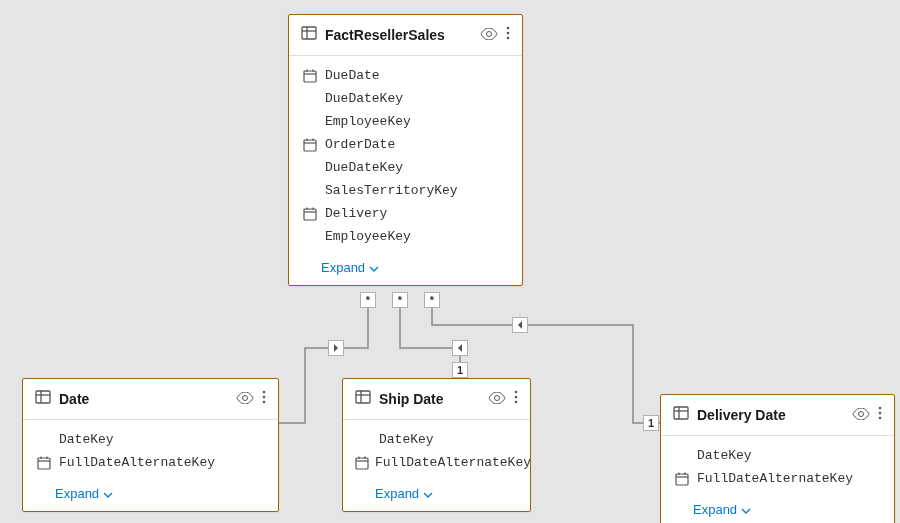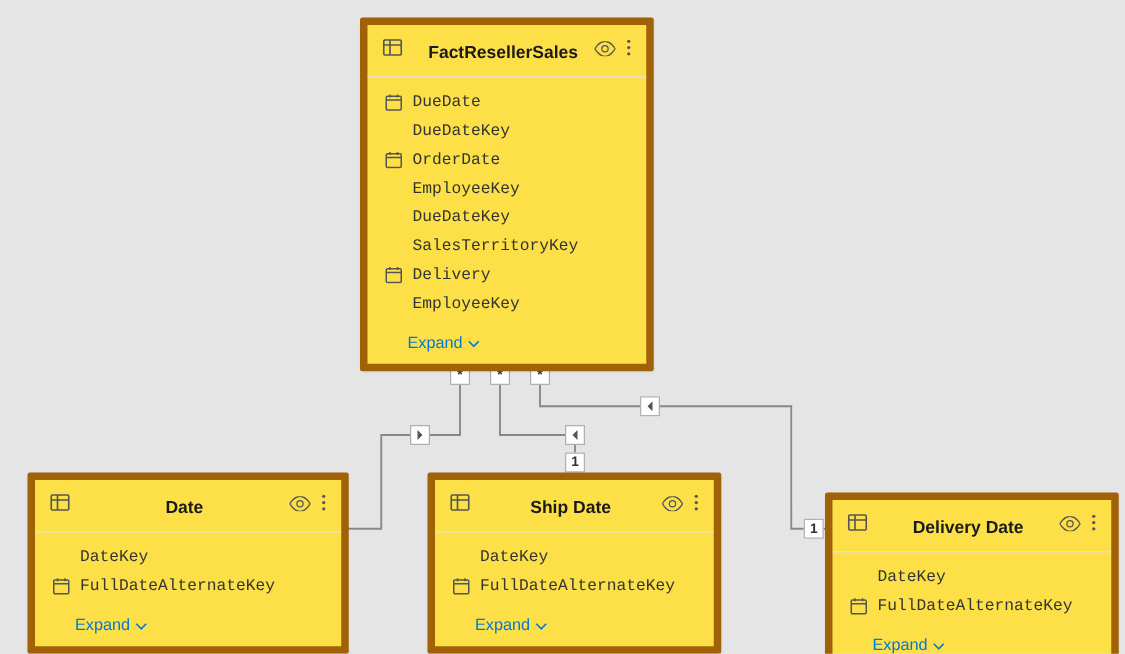--- a/index.html
+++ b/index.html
@@ -6,25 +6,24 @@
     body {
       font-family: 'Segoe UI', Tahoma, sans-serif;
       background: #e5e5e5;
       width: 900px;
       height: 523px;
       position: relative;
       overflow: hidden;
     }
     .card {
       position: absolute;
-      background: #fde047;
-      border: 6px solid #a16207;
+      background: #ffffff;
+      border: 1px solid #a16207;
       border-radius: 2px;
       box-shadow: 0 1px 2px rgba(0,0,0,0.05);
-      text-align: center;
     }
     .card-header {
       display: flex;
       align-items: center;
       padding: 10px 12px;
       border-bottom: 1px solid #e0e0e0;
     }
     .card-header .title {
       font-weight: 600;
       font-size: 14px;
@@ -167,33 +166,33 @@
             <line x1="10" y1="0.5" x2="10" y2="3" stroke="#555" stroke-width="1.2"></line>
           </svg>
         </span>
         <span class="label">DueDate</span>
       </div>
       <div class="field-row">
         <span class="icon-slot"></span>
         <span class="label">DueDateKey</span>
       </div>
       <div class="field-row">
+        <span class="icon-slot"></span>
+        <span class="label">EmployeeKey</span>
+      </div>
+      <div class="field-row">
         <span class="icon-slot">
           <svg class="cal-icon-svg" viewBox="0 0 14 14">
             <rect x="1" y="2" width="12" height="11" rx="1" fill="none" stroke="#555" stroke-width="1.2"></rect>
             <line x1="1" y1="5" x2="13" y2="5" stroke="#555" stroke-width="1.2"></line>
             <line x1="4" y1="0.5" x2="4" y2="3" stroke="#555" stroke-width="1.2"></line>
             <line x1="10" y1="0.5" x2="10" y2="3" stroke="#555" stroke-width="1.2"></line>
           </svg>
         </span>
         <span class="label">OrderDate</span>
-      </div>
-      <div class="field-row">
-        <span class="icon-slot"></span>
-        <span class="label">EmployeeKey</span>
       </div>
       <div class="field-row">
         <span class="icon-slot"></span>
         <span class="label">DueDateKey</span>
       </div>
       <div class="field-row">
         <span class="icon-slot"></span>
         <span class="label">SalesTerritoryKey</span>
       </div>
       <div class="field-row">
@@ -266,21 +265,21 @@
   <div class="expand-row">
     <span>Expand</span>
     <span class="chev">
       <svg width="10" height="6" viewBox="0 0 10 6">
           <path d="M1 1 L5 5 L9 1" fill="none" stroke="#0078d4" stroke-width="1.3"></path>
         </svg>
     </span>
   </div>
 </div>
 
-<div class="card" style="left:342px; top:378px; width:235px;">
+<div class="card" style="left:342px; top:378px; width:189px;">
   <div class="card-header">
     <span>
       <svg class="table-icon-svg" viewBox="0 0 16 16">
           <rect x="1" y="2" width="14" height="12" rx="1" fill="none" stroke="#555" stroke-width="1.3"></rect>
           <line x1="1" y1="6" x2="15" y2="6" stroke="#555" stroke-width="1.3"></line>
           <line x1="6" y1="2" x2="6" y2="14" stroke="#555" stroke-width="1.3"></line>
         </svg>
     </span>
     <span class="title">Ship Date</span>
     <span class="eye-icon">

